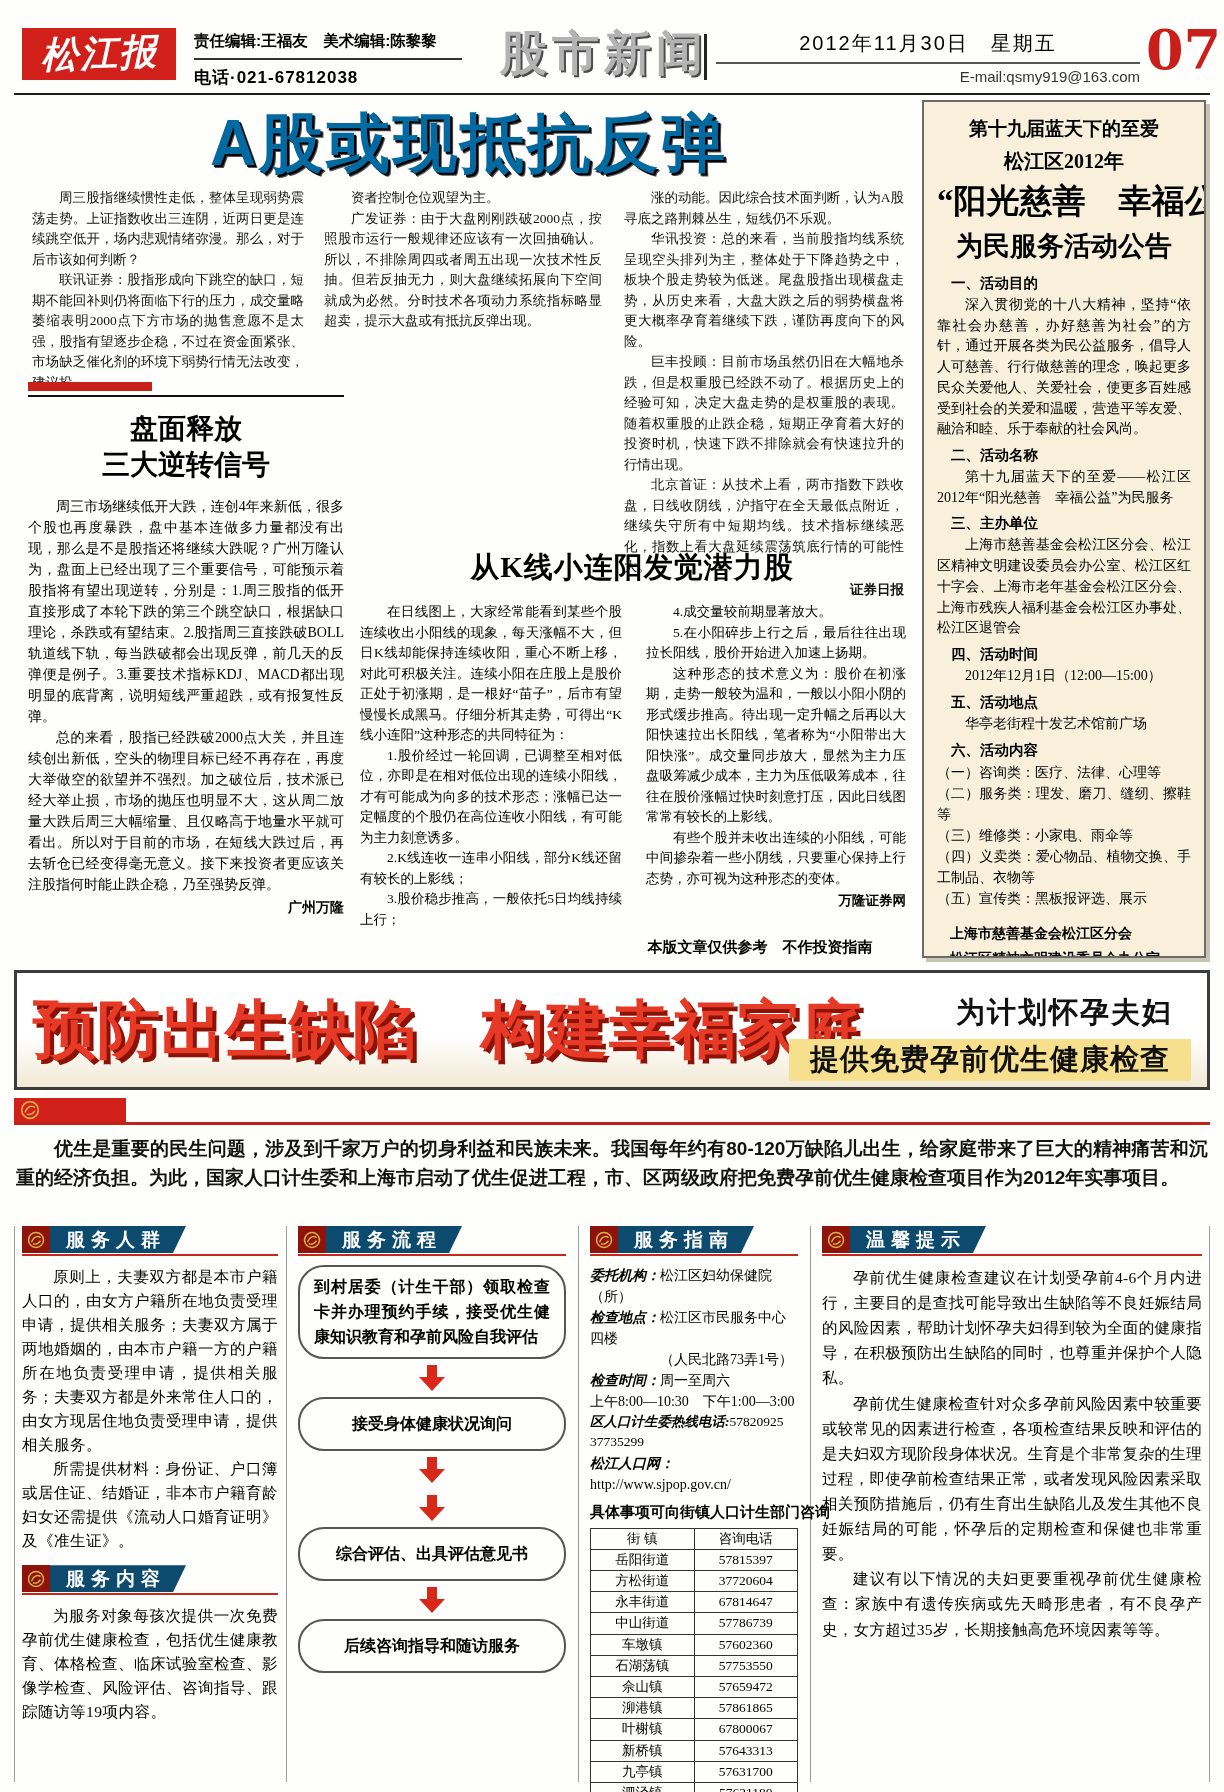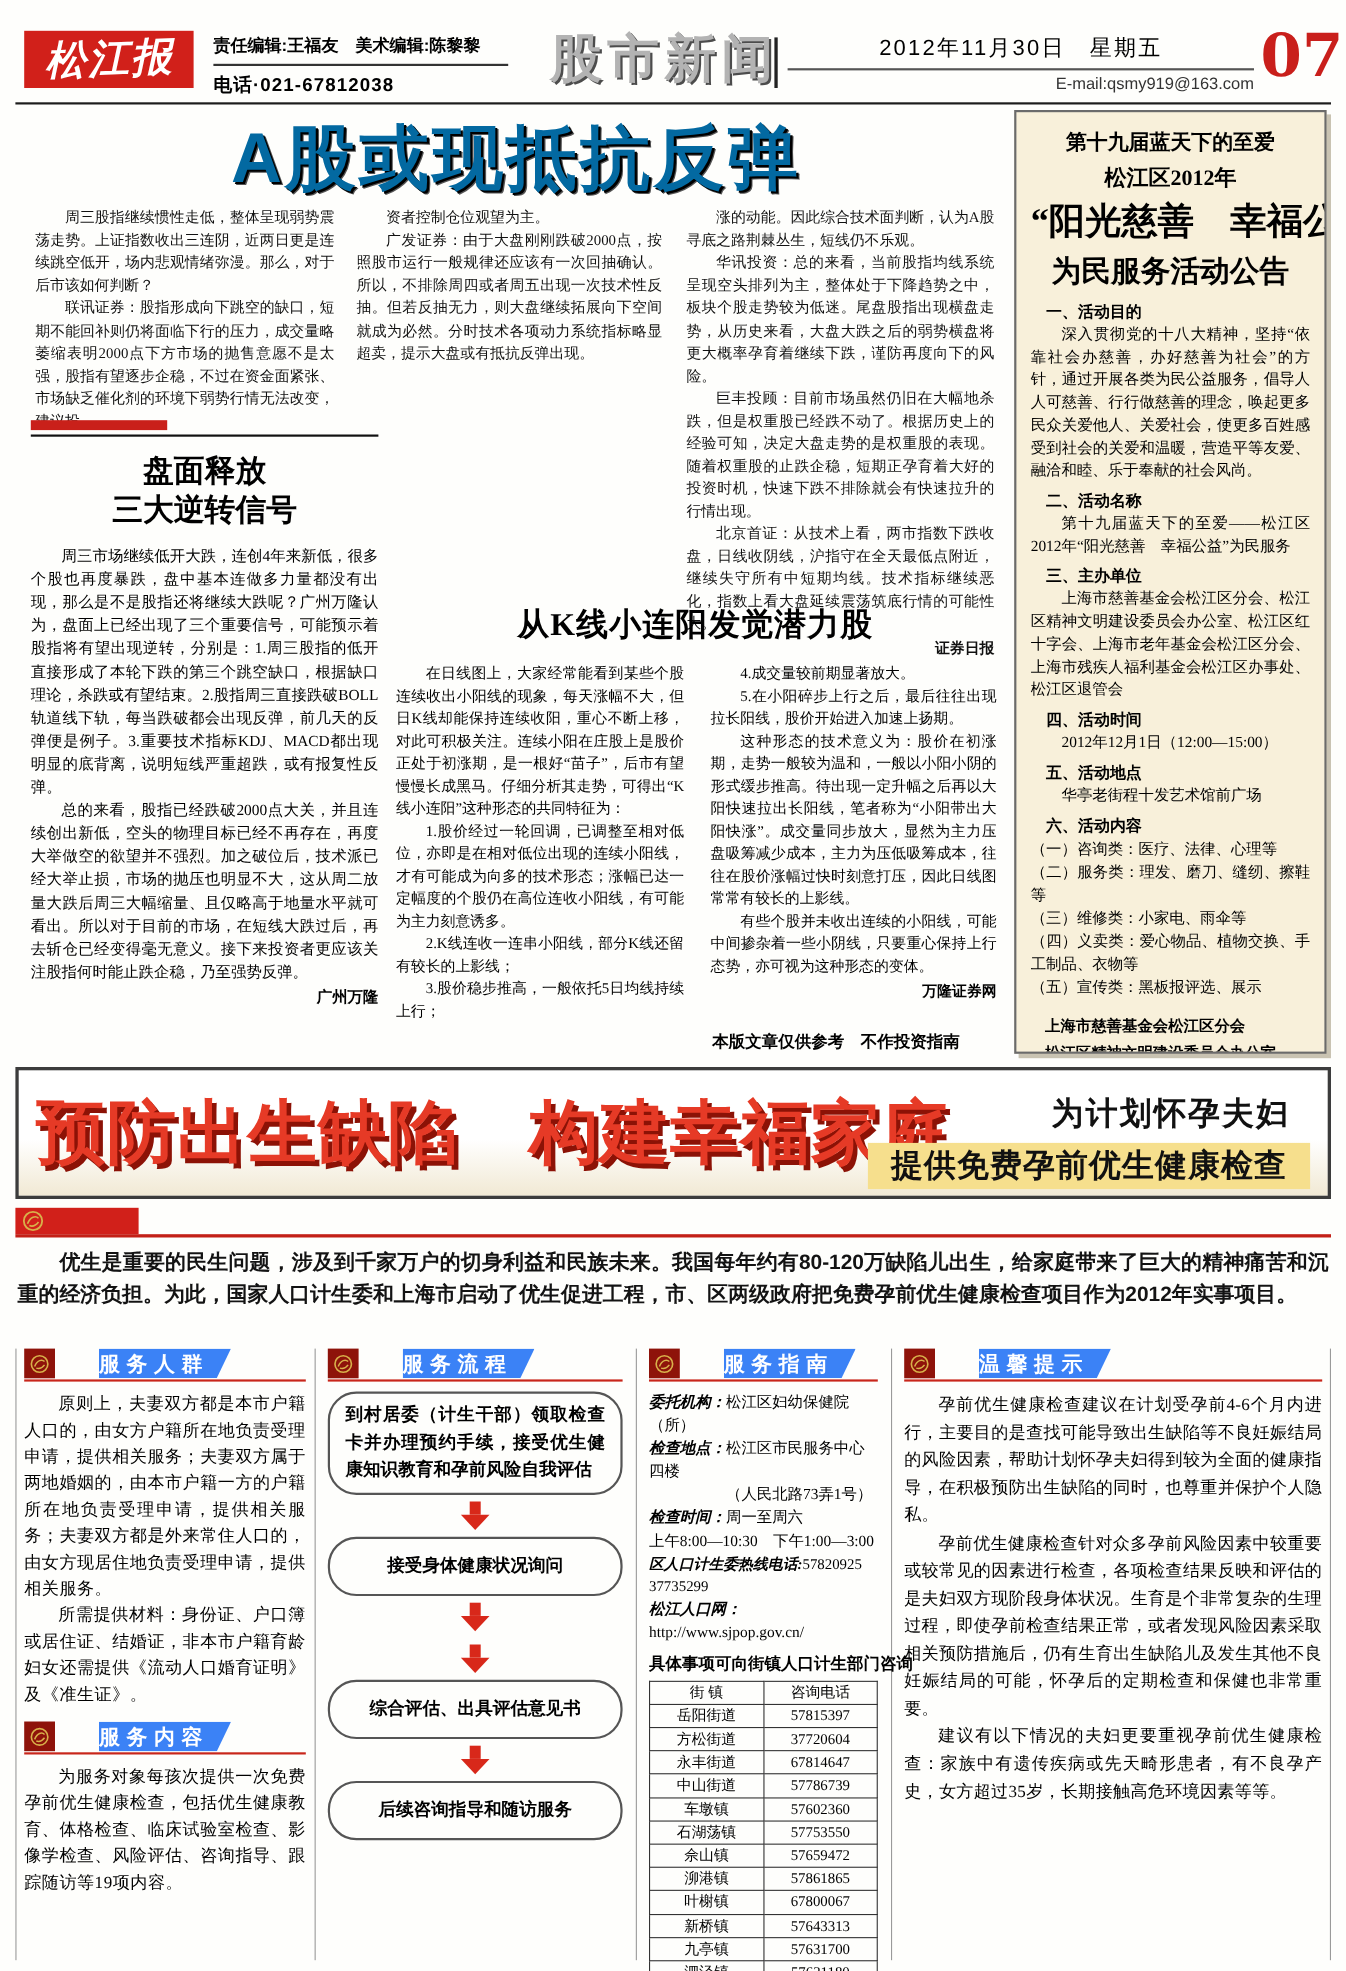--- a/index.html
+++ b/index.html
@@ -95,23 +95,23 @@
   .vrule { position:absolute; top:0; bottom:0; width:1px; background:#9a9a9a; }
   .bcol { position:absolute; top:0; }
   .bcolA { left:8px;   width:256px; }
   .bcolB { left:284px; width:268px; }
   .bcolC { left:576px; width:208px; }
   .bcolD { left:808px; width:380px; }
 
   .ribbon { position:relative; display:flex; align-items:stretch; height:27px; margin-bottom:12px; }
   .ribbon::after { content:""; position:absolute; left:0; right:0; bottom:-3px; height:2.5px; background:#c8261b; }
   .rib-sq { width:28px; background:#8e130a; display:flex; align-items:center; justify-content:center; flex:0 0 28px; }
-  .rib-bar { background:#3b82f6; color:#fff; font-family:"Liberation Sans", sans-serif; font-size:19px;
-             font-weight:bold; letter-spacing:6px; display:flex; align-items:center; padding:0 20px 0 0;
-             clip-path:polygon(0 0, 100% 0, calc(100% - 13px) 100%, 0 100%); white-space:nowrap;margin-left:40px; }
+  .rib-bar { background:#0c4a6e; color:#fff; font-family:"Liberation Sans", sans-serif; font-size:19px;
+             font-weight:bold; letter-spacing:6px; display:flex; align-items:center; padding:0 20px 0 16px;
+             clip-path:polygon(0 0, 100% 0, calc(100% - 13px) 100%, 0 100%); white-space:nowrap; }
   .btext { font-size:15.5px; line-height:1.55; text-align:justify; letter-spacing:0.5px; }
   .btext p { text-indent:2em; }
   .gap { height:12px; }
 
   
   .flow { display:flex; flex-direction:column; align-items:center; }
   .fbox { width:100%; border:2px solid #555; border-radius:26px; padding:8px 14px;
           font-size:16px; font-weight:bold; line-height:1.55; text-align:center;
           display:flex; align-items:center; justify-content:center; min-height:54px; }
   .fbox.first { text-align:justify; }

